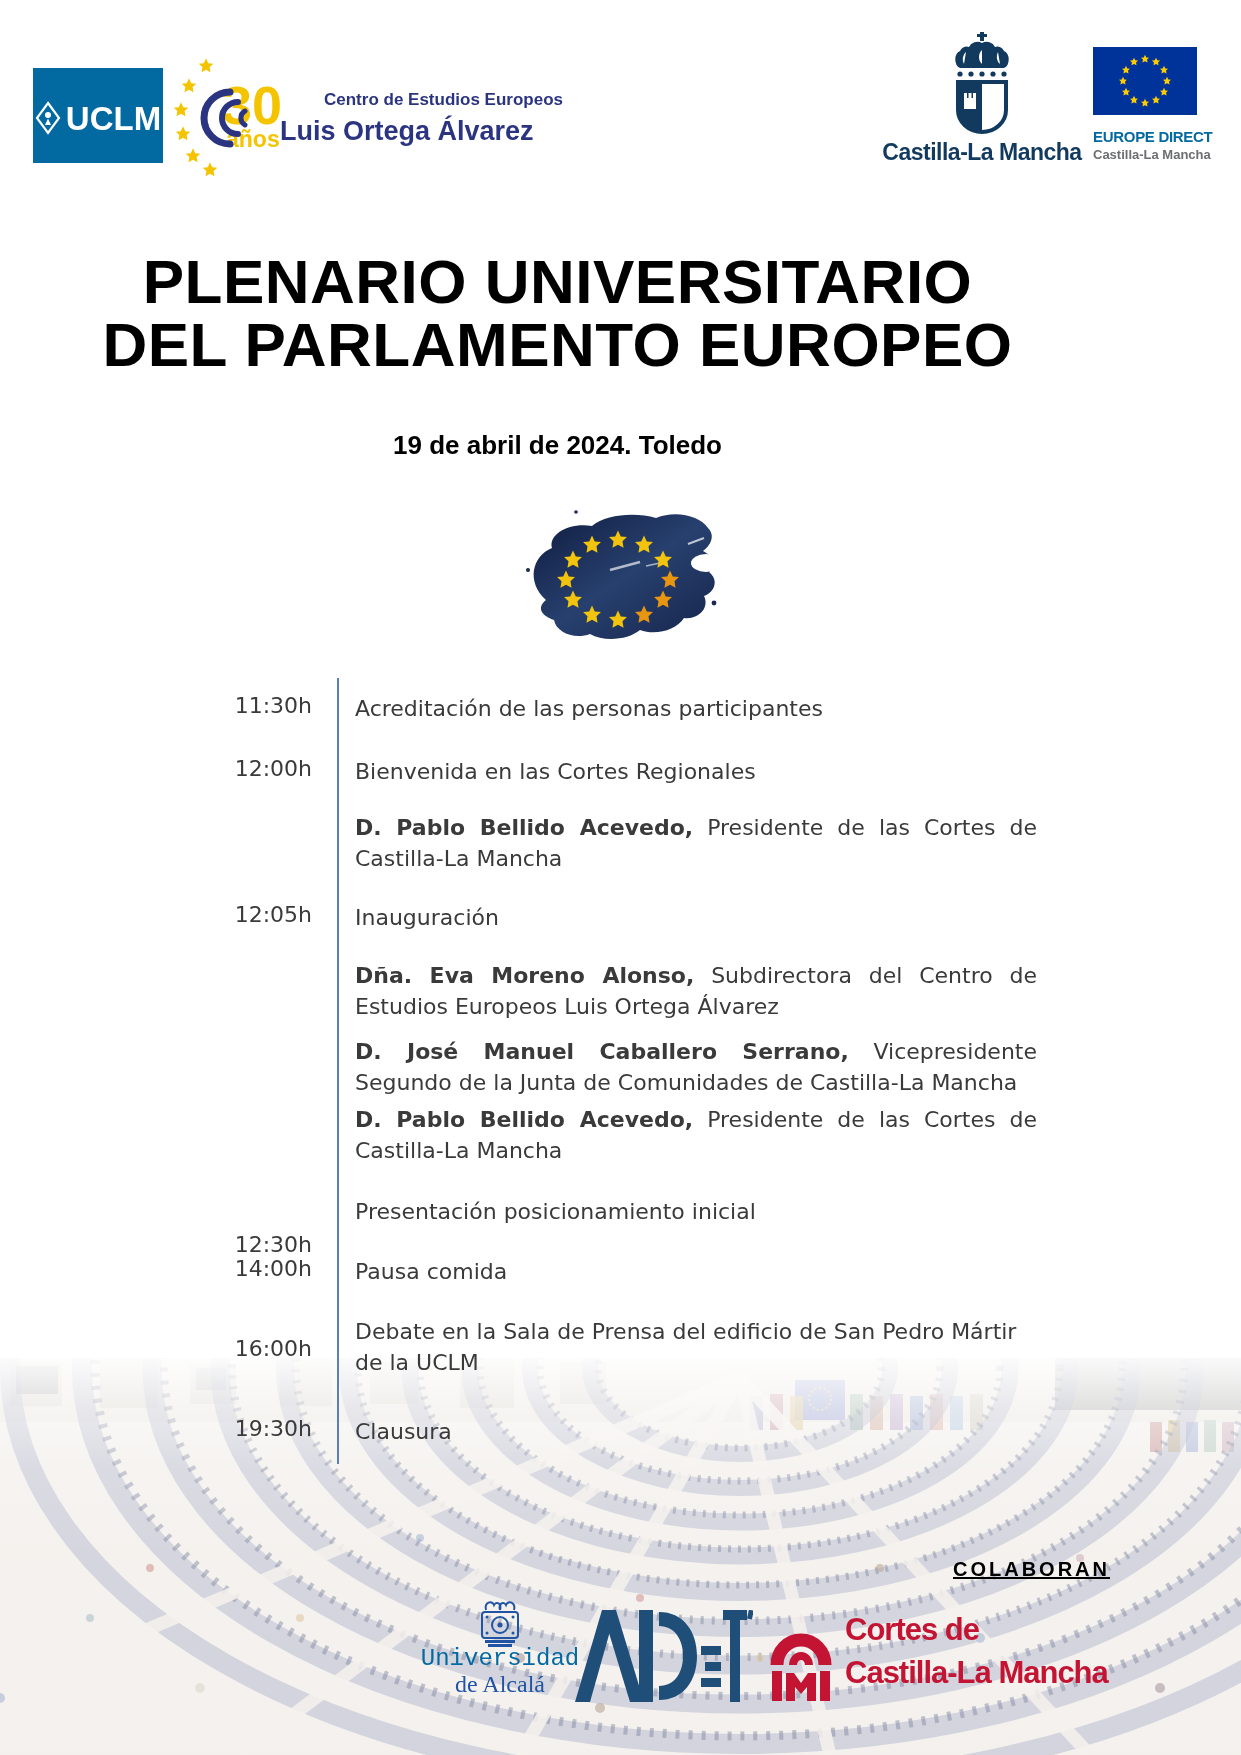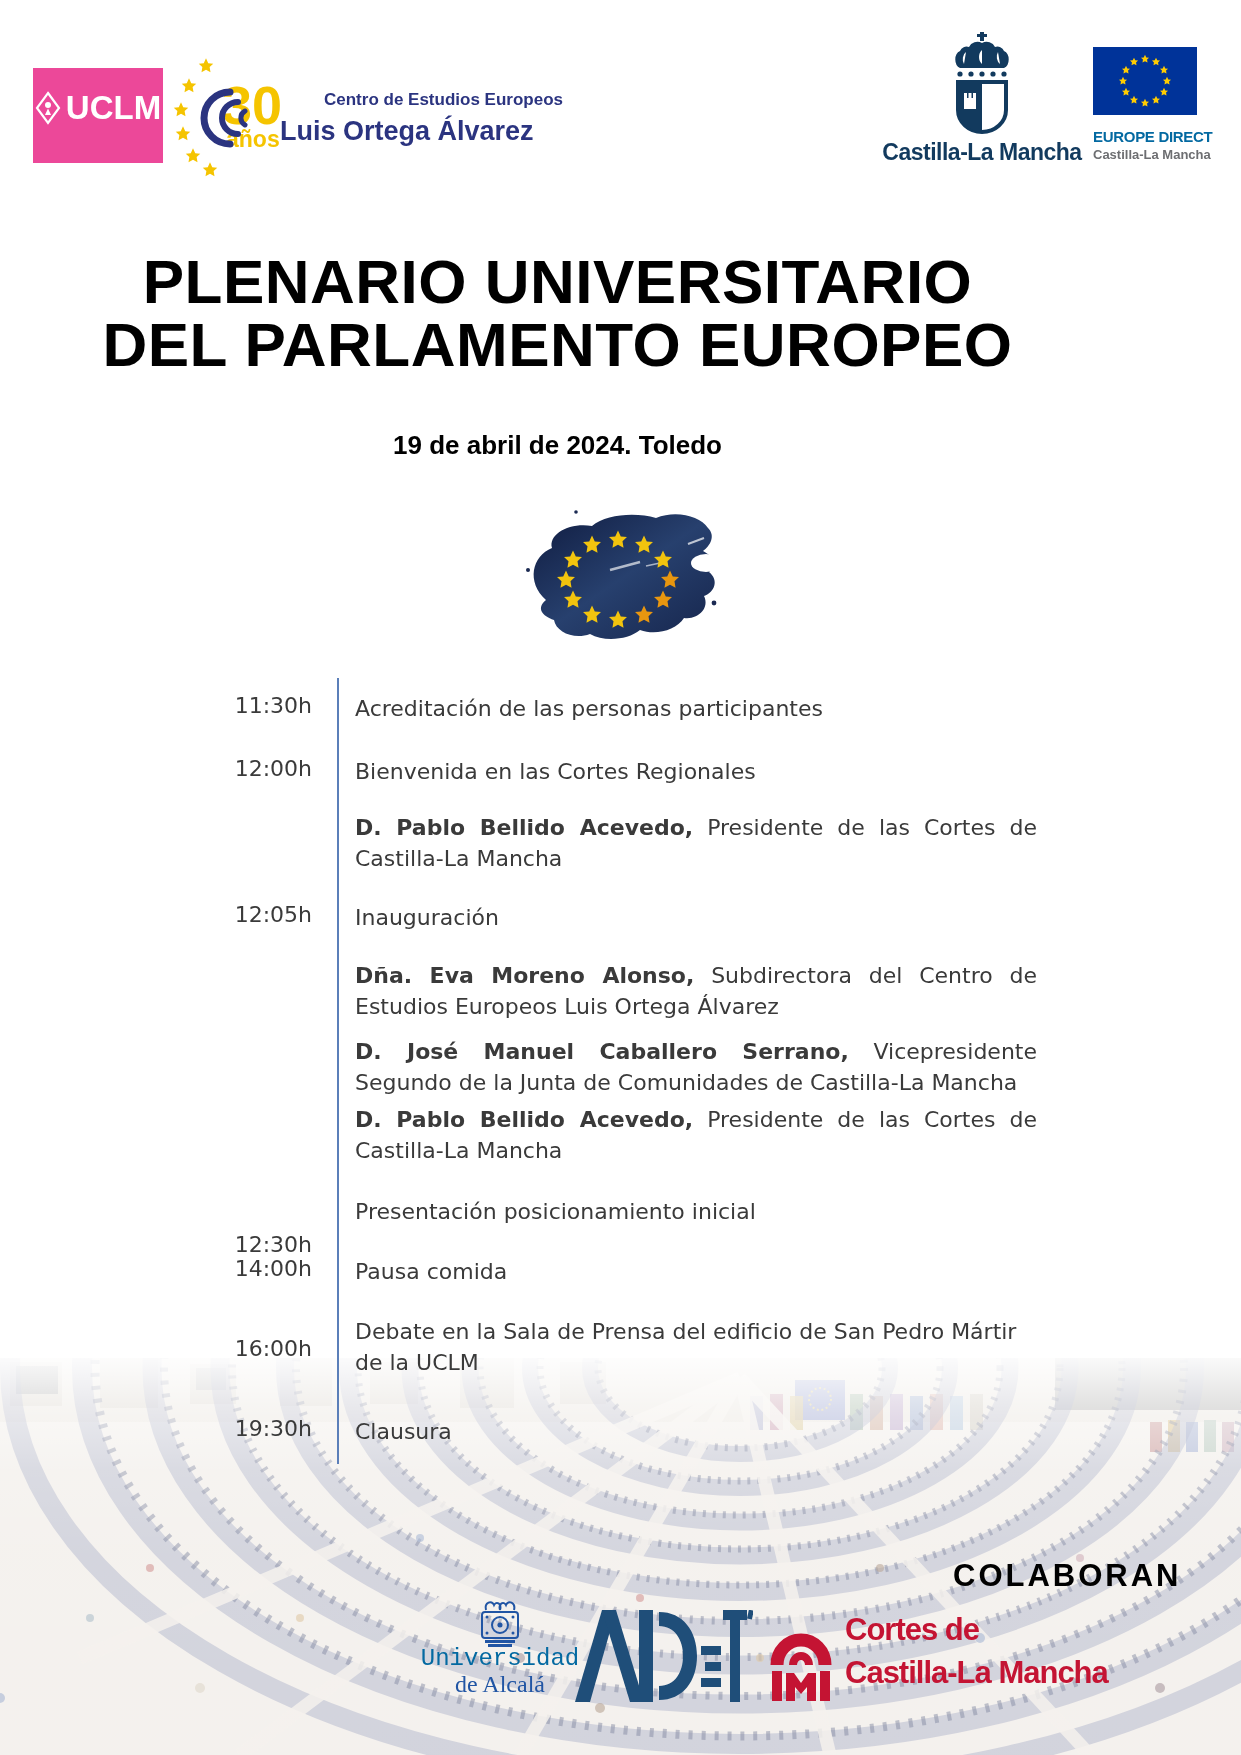--- a/index.html
+++ b/index.html
@@ -1,21 +1,21 @@
 <!DOCTYPE html>
 <html><head>
 <meta charset="utf-8">
 <style>
   html,body{margin:0;padding:0;background:#fff;}
   .page{position:relative;width:1241px;height:1755px;background:#fff;overflow:hidden;
         font-family:"Liberation Sans",sans-serif;}
   .abs{position:absolute;}
   
-  .uclm-box{left:33px;top:68px;width:130px;height:95px;background:#ec4899;color:#fff;
-            display:flex;align-items:center;justify-content:center;padding-bottom:16px;box-sizing:border-box;}
+  .uclm-box{left:33px;top:68px;width:130px;height:95px;background:#0369a1;color:#fff;
+            display:flex;align-items:flex-end;justify-content:center;padding-bottom:28px;box-sizing:border-box;}
   .uclm-box .txt{font-weight:bold;font-size:33px;letter-spacing:0px;line-height:1;}
   .cee-num{left:222px;top:78px;font-size:54px;font-weight:bold;color:#F5C400;line-height:1;}
   .cee-anios{left:226px;top:128px;font-size:23px;font-weight:bold;color:#F5C400;line-height:1;}
   .cee-l1{left:280px;top:90px;font-size:17px;color:#2B3480;font-weight:600;margin-left:44px;}
   .cee-l2{left:280px;top:116px;font-size:27px;color:#2B3480;font-weight:bold;}
   .jccm-label{left:870px;top:139px;width:224px;text-align:center;font-size:23px;font-weight:bold;color:#123A5E;letter-spacing:-0.5px;}
   .ed-title{left:1093px;top:128px;font-size:15px;font-weight:bold;color:#0369a1;letter-spacing:-0.3px;}
   .ed-sub{left:1093px;top:147px;font-size:13px;font-weight:bold;color:#6D6E71;}
   
   .title{left:0;top:250px;width:1115px;text-align:center;font-size:62px;font-weight:bold;color:#000;
@@ -24,21 +24,21 @@
   
   .time{left:200px;width:112px;text-align:right;font-family:"DejaVu Sans",sans-serif;
         font-size:22px;color:#3A3A3A;z-index:5;}
   .item{left:355px;width:682px;font-family:"DejaVu Sans",sans-serif;font-size:22px;
         line-height:31px;color:#3A3A3A;z-index:5;}
   .spk{left:355px;width:682px;font-family:"DejaVu Sans",sans-serif;font-size:22px;
        line-height:31px;color:#3A3A3A;text-align:justify;margin:0;z-index:5;}
   .spk b{font-weight:bold;}
   .vline{left:337px;top:678px;width:2px;height:786px;background:#5B7FB9;z-index:4;}
   
-  .colaboran{left:953px;top:1558px;font-size:31px;font-weight:bold;color:#000;letter-spacing:3px;z-index:6;}
+  .colaboran{left:953px;top:1558px;font-size:20px;font-weight:bold;color:#000;letter-spacing:3px;z-index:6;text-decoration:underline;}
   .uah-l1{left:420px;top:1645px;width:160px;text-align:center;font-family:Liberation Mono, monospace;
           font-size:24px;color:#0369a1;z-index:6;}
   .uah-l2{left:420px;top:1671px;width:160px;text-align:center;font-family:"Liberation Serif",serif;
           font-size:24px;color:#2155A4;z-index:6;}
   .cortes-l1{left:845px;top:1612px;font-size:31px;font-weight:bold;color:#C41433;letter-spacing:-1px;z-index:6;}
   .cortes-l2{left:845px;top:1655px;font-size:31px;font-weight:bold;color:#C41433;letter-spacing:-1px;z-index:6;}
   .photo{left:0;top:1358px;z-index:1;}
   .logo-svg{z-index:6;}
 </style>
 </head>

